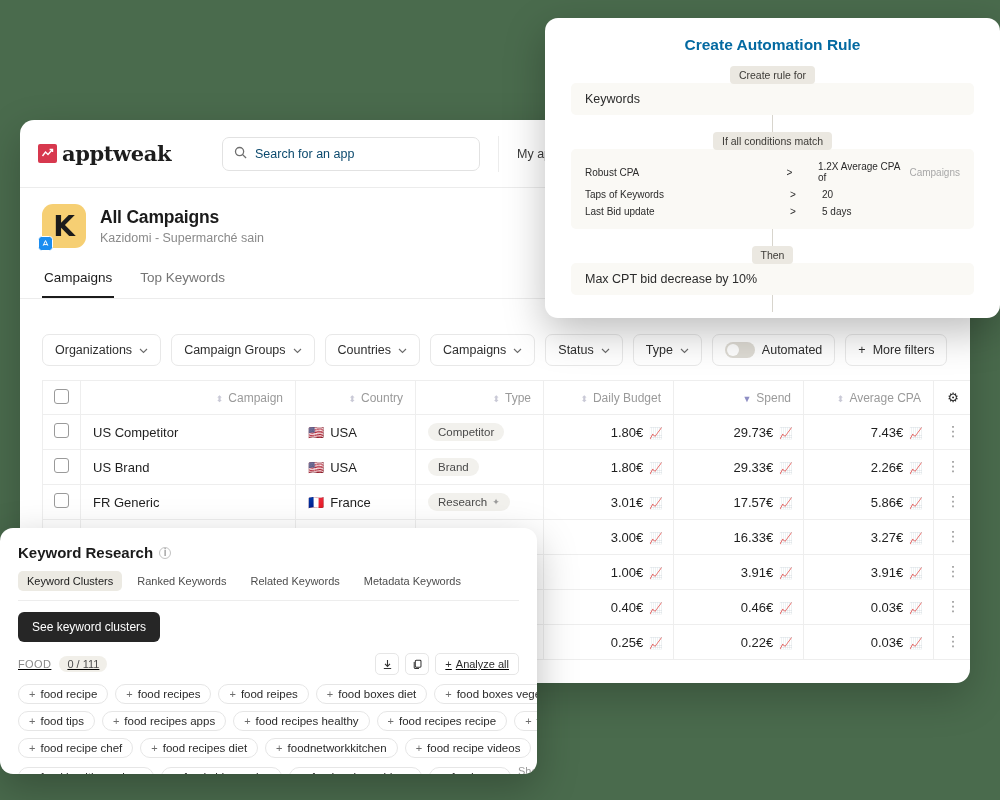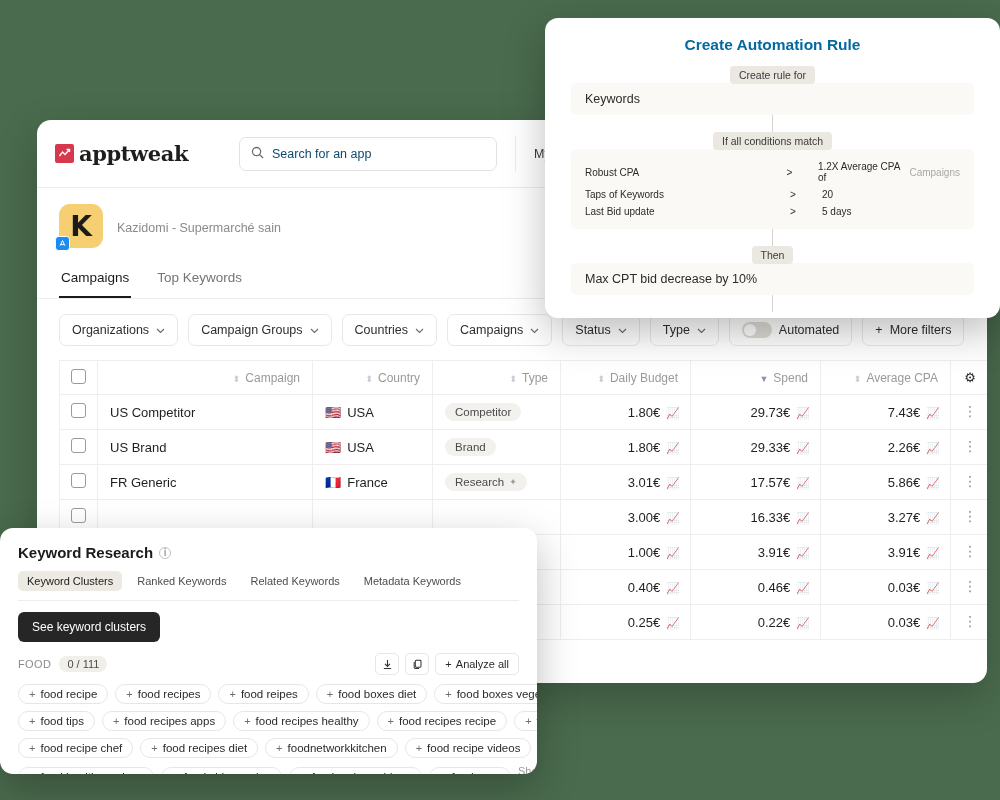--- a/index.html
+++ b/index.html
@@ -6,21 +6,21 @@
   html, body {
     width: 1000px; height: 800px;
     font-family: "Liberation Sans", sans-serif;
     background: #4a6b4d;
     overflow: hidden;
   }
   #stage { position: relative; width: 1000px; height: 800px; background: #4a6b4d; }
 
   
   #campaigns-window {
-    position: absolute; left: 37px; top: 120px;
+    position: absolute; left: 20px; top: 120px;
     width: 950px; height: 563px;
     background: #ffffff;
     border-radius: 14px;
     box-shadow: 0 14px 40px rgba(0,0,0,0.22);
     overflow: hidden;
   }
   .topbar {
     height: 68px; border-bottom: 1px solid #ececec;
     display: flex; align-items: center; padding: 0 0 0 18px;
   }
@@ -77,20 +77,21 @@
     border-bottom: 2px solid transparent; cursor: pointer;
   }
   .tab.active { color: #1b1b1b; border-bottom-color: #1b1b1b; }
 
   .filters { display: flex; gap: 10px; padding: 15px 22px 14px 22px; align-items: center; }
   .fbtn {
     height: 32px; border: 1px solid #e8e8e8; border-radius: 7px;
     background: #fff; display: flex; align-items: center; gap: 7px;
     padding: 0 12px; font-size: 12.5px; color: #2e2e2e; cursor: pointer;
     white-space: nowrap;
+    margin-top: 20px;
   }
   .toggle-pill {
     width: 30px; height: 16px; border-radius: 9px; background: #dedbd4;
     position: relative; flex: none;
   }
   .toggle-pill::after {
     content: ''; position: absolute; left: 2px; top: 2px;
     width: 12px; height: 12px; border-radius: 50%; background: #fff;
   }
 
@@ -164,21 +165,21 @@
   .kr-input {
     flex: 1; height: 30px; border: 1px solid #e6e6e6; border-radius: 6px 0 0 6px;
     border-right: none; display: flex; align-items: center; padding: 0 11px;
     font-size: 12px; color: #2b2b2b;
   }
   .kr-go {
     background: #262626; color: #fff; font-size: 12px;
     padding: 0 14px; height: 30px; display: flex; align-items: center;
     border-radius: 6px; cursor: pointer; white-space: nowrap;
   }
-  .kr-meta { display: flex; align-items: center; margin-top: 11px; }
+  .kr-meta { display: flex; align-items: center; margin-top: 11px; text-decoration: underline; }
   .kr-food { font-size: 11px; color: #8a8a8a; letter-spacing: 0.4px; }
   .kr-count { font-size: 11px; color: #4d4d4d; background: #f1efe9; border-radius: 9px; padding: 2px 8px; margin-left: 8px; }
   .kr-actions { margin-left: auto; display: flex; gap: 6px; align-items: center; }
   .kr-iconbtn {
     width: 24px; height: 22px; border: 1px solid #e6e6e6; border-radius: 5px;
     display: flex; align-items: center; justify-content: center; font-size: 11px; color: #3a3a3a;
     cursor: pointer;
   }
   .kr-analyze {
     height: 22px; border: 1px solid #e6e6e6; border-radius: 5px; padding: 0 9px;
@@ -233,20 +234,21 @@
     <div class="apphead">
       <div class="appicon-wrap">
         <div class="appicon">K</div>
         <div class="store-badge">
           <svg width="9" height="9" viewBox="0 0 10 10">
               <path d="M5 1.8 L7.6 7.4 M5 1.8 L2.4 7.4 M2.9 6.2 L7.1 6.2" stroke="#fff" stroke-width="1.1" fill="none"></path>
             </svg>
         </div>
       </div>
       <div class="apptitles">
+        <div class="apptitle">All Campaigns</div>
         <div class="appsub">Kazidomi - Supermarché sain</div>
       </div>
       <button class="newcampaign">
         <span>+</span>
         <span>New campaign</span>
       </button>
     </div>
 
     <div class="tabs">
       <div class="tab active">Campaigns</div>

